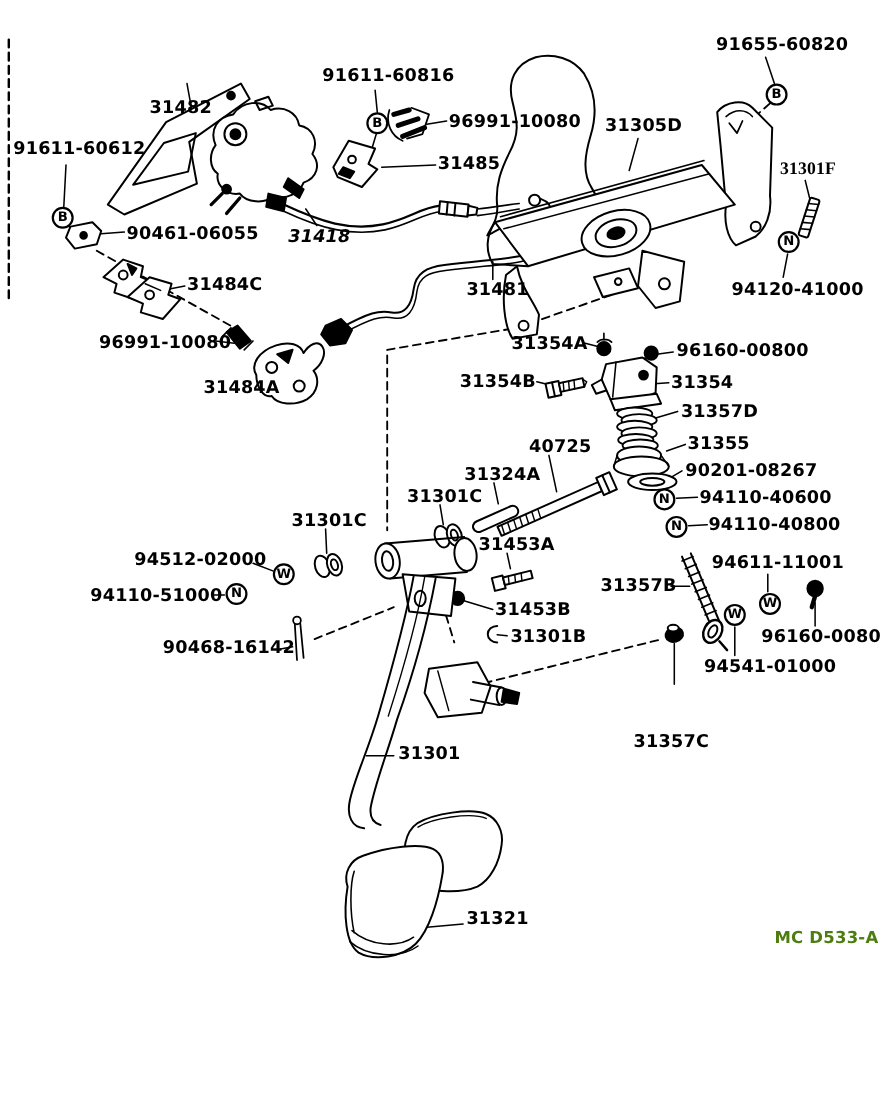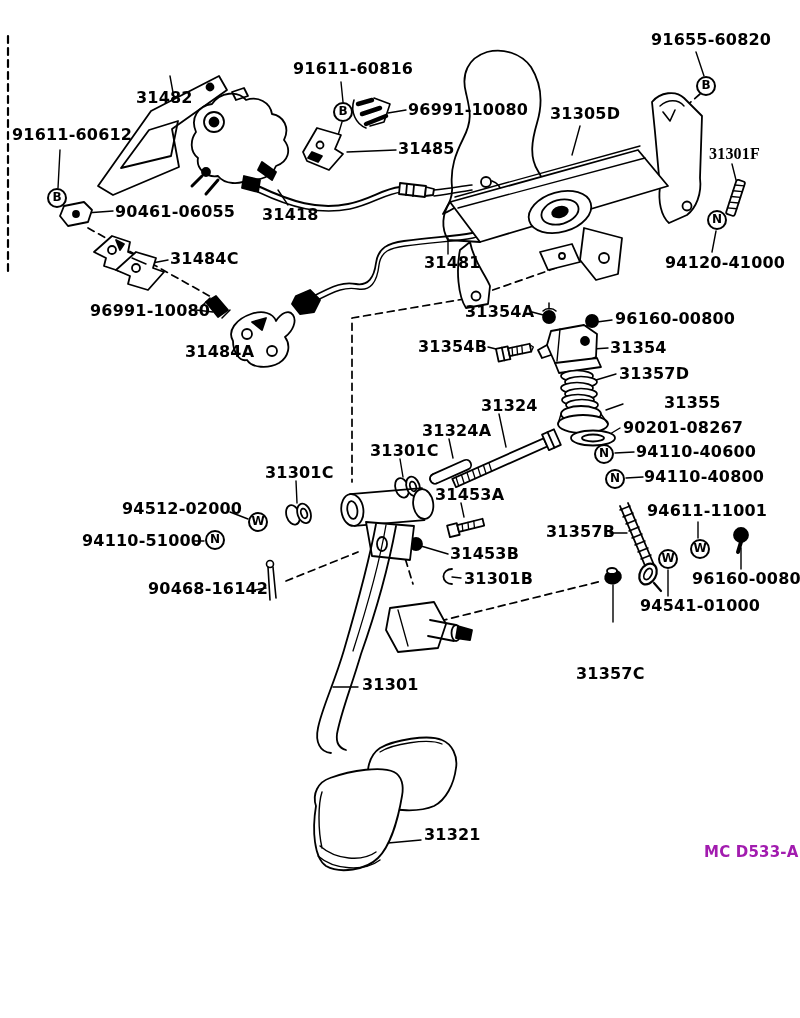--- a/index.html
+++ b/index.html
@@ -13,21 +13,21 @@
     letter-spacing:.2px;color:#000;white-space:nowrap;
     font-family:"DejaVu Sans","Liberation Sans",sans-serif;
   }
   .fastener{
     position:absolute;width:20px;height:20px;box-sizing:border-box;
     border:2.5px solid #000;border-radius:50%;
     font-weight:bold;font-size:12px;line-height:15px;text-align:center;color:#000;
     background:#fff;
   }
   .footer-code{
-    position:absolute;left:704px;top:843px;font-weight:bold;font-size:15px;color:#a21caf;
+    position:absolute;left:704px;top:843px;font-weight:bold;font-size:15px;color:#4d7c0f;
     letter-spacing:.2px;white-space:nowrap;
   }
 </style>
 </head>
 <body>
 
 <div class="canvas">
 
   <svg width="800" height="1018" viewBox="0 0 800 1018" fill="none" stroke="#000" stroke-width="1.8" stroke-linecap="round" stroke-linejoin="round">
 
@@ -270,34 +270,34 @@
   <div id="labels-layer">
       <div class="part-label" style="left: 136px; top: 53px; margin-top: 36px;">31482</div>
       <div class="part-label" style="left: 12px; top: 126px;">91611-60612</div>
       <div class="part-label" style="left: 115px; top: 203px;">90461-06055</div>
       <div class="part-label" style="left: 170px; top: 250px;">31484C</div>
       <div class="part-label" style="left: 90px; top: 302px;">96991-10080</div>
       <div class="part-label" style="left: 185px; top: 343px;">31484A</div>
       <div class="part-label" style="left: 293px; top: 60px;">91611-60816</div>
       <div class="part-label" style="left: 408px; top: 101px;">96991-10080</div>
       <div class="part-label" style="left: 398px; top: 140px;">31485</div>
-      <div class="part-label" style="left: 262px; top: 206px;">31418</div>
+      <div class="part-label" style="left: 262px; top: 206px; font-style: italic;">31418</div>
       <div class="part-label" style="left: 424px; top: 254px;">31481</div>
       <div class="part-label" style="left: 651px; top: 31px;">91655-60820</div>
       <div class="part-label" style="left: 550px; top: 105px;">31305D</div>
       <div class="part-label" style="left: 709px; top: 145px; font-family: Liberation Serif, serif;">31301F</div>
       <div class="part-label" style="left: 665px; top: 254px;">94120-41000</div>
       <div class="part-label" style="left: 465px; top: 303px;">31354A</div>
       <div class="part-label" style="left: 615px; top: 310px;">96160-00800</div>
       <div class="part-label" style="left: 418px; top: 338px;">31354B</div>
       <div class="part-label" style="left: 610px; top: 339px;">31354</div>
       <div class="part-label" style="left: 619px; top: 365px;">31357D</div>
-      <div class="part-label" style="left: 625px; top: 394px; margin-left: 39px;">31355</div>
+      <div class="part-label" style="left: 625px; top: 394px;">31355</div>
       <div class="part-label" style="left: 623px; top: 419px;">90201-08267</div>
-      <div class="part-label" style="left: 481px; top: 397px;">31324</div>
+      <div class="part-label" style="left: 481px; top: 397px;">40725</div>
       <div class="part-label" style="left: 422px; top: 422px;">31324A</div>
       <div class="part-label" style="left: 636px; top: 443px;">94110-40600</div>
       <div class="part-label" style="left: 370px; top: 442px;">31301C</div>
       <div class="part-label" style="left: 644px; top: 468px; text-align: right;">94110-40800</div>
       <div class="part-label" style="left: 265px; top: 464px;">31301C</div>
       <div class="part-label" style="left: 435px; top: 486px;">31453A</div>
       <div class="part-label" style="left: 122px; top: 500px;">94512-02000</div>
       <div class="part-label" style="left: 647px; top: 502px;">94611-11001</div>
       <div class="part-label" style="left: 546px; top: 523px;">31357B</div>
       <div class="part-label" style="left: 82px; top: 532px;">94110-51000</div>

